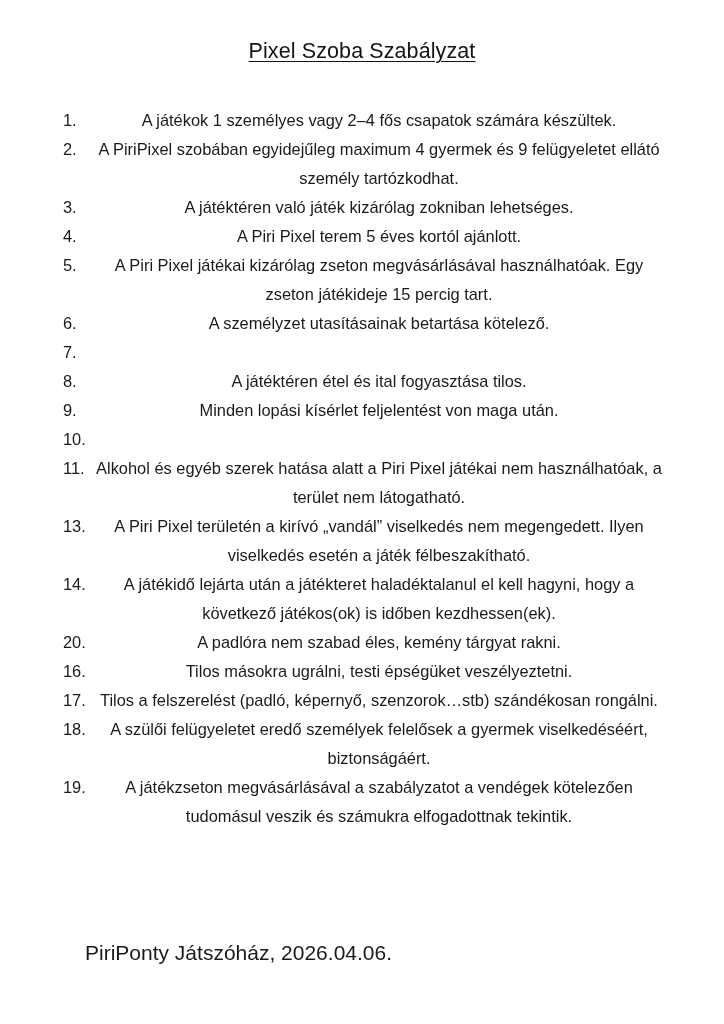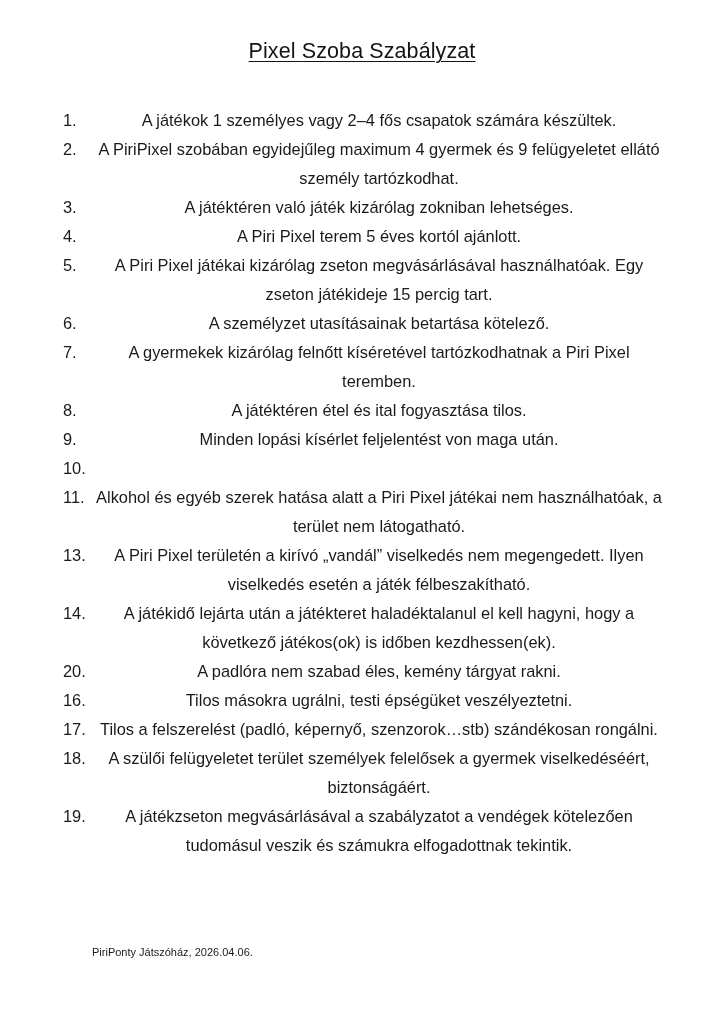--- a/index.html
+++ b/index.html
@@ -62,23 +62,23 @@
     text-align: left;
     white-space: pre;
   }
   .rule-text {
     flex: 1 1 auto;
     text-align: center;
     max-width: 575px;
   }
   .footer-note {
     position: absolute;
-    left: 92px;
+    left: 85px;
     top: 938px;
-    font-size: 11px;
+    font-size: 21px;
     line-height: 29px;
     color: #1a1a1a;
   }
 </style>
 </head>
 <body>
 
 <div class="page">
 
   <h1 class="doc-title"><span class="title-text">Pixel Szoba Szabályzat</span></h1>
@@ -103,21 +103,20 @@
       <li class="rule-item">
         <span class="rule-num">5.</span>
         <span class="rule-text">A Piri Pixel játékai kizárólag zseton megvásárlásával használhatóak. Egy zseton játékideje 15 percig tart.</span>
       </li>
       <li class="rule-item">
         <span class="rule-num">6.</span>
         <span class="rule-text">A személyzet utasításainak betartása kötelező.</span>
       </li>
       <li class="rule-item">
         <span class="rule-num">7.</span>
-        <span class="rule-text">A gyermekek kizárólag felnőtt kíséretével tartózkodhatnak a Piri Pixel teremben.</span>
       </li>
       <li class="rule-item">
         <span class="rule-num">8.</span>
         <span class="rule-text">A játéktéren étel és ital fogyasztása tilos.</span>
       </li>
       <li class="rule-item">
         <span class="rule-num">9.</span>
         <span class="rule-text">Minden lopási kísérlet feljelentést von maga után.</span>
       </li>
       <li class="rule-item">
@@ -142,21 +141,21 @@
       <li class="rule-item">
         <span class="rule-num">16.</span>
         <span class="rule-text">Tilos másokra ugrálni, testi épségüket veszélyeztetni.</span>
       </li>
       <li class="rule-item">
         <span class="rule-num">17.</span>
         <span class="rule-text">Tilos a felszerelést (padló, képernyő, szenzorok…stb) szándékosan rongálni.</span>
       </li>
       <li class="rule-item">
         <span class="rule-num">18.</span>
-        <span class="rule-text">A szülői felügyeletet terület személyek felelősek a gyermek viselkedéséért, biztonságáért.</span>
+        <span class="rule-text">A szülői felügyeletet eredő személyek felelősek a gyermek viselkedéséért, biztonságáért.</span>
       </li>
       <li class="rule-item">
         <span class="rule-num">19.</span>
         <span class="rule-text">A játékzseton megvásárlásával a szabályzatot a vendégek kötelezően tudomásul veszik és számukra elfogadottnak tekintik.</span>
       </li>
     </ol>
 
   <div class="footer-note">PiriPonty Játszóház, 2026.04.06.</div>
 
 </div>

